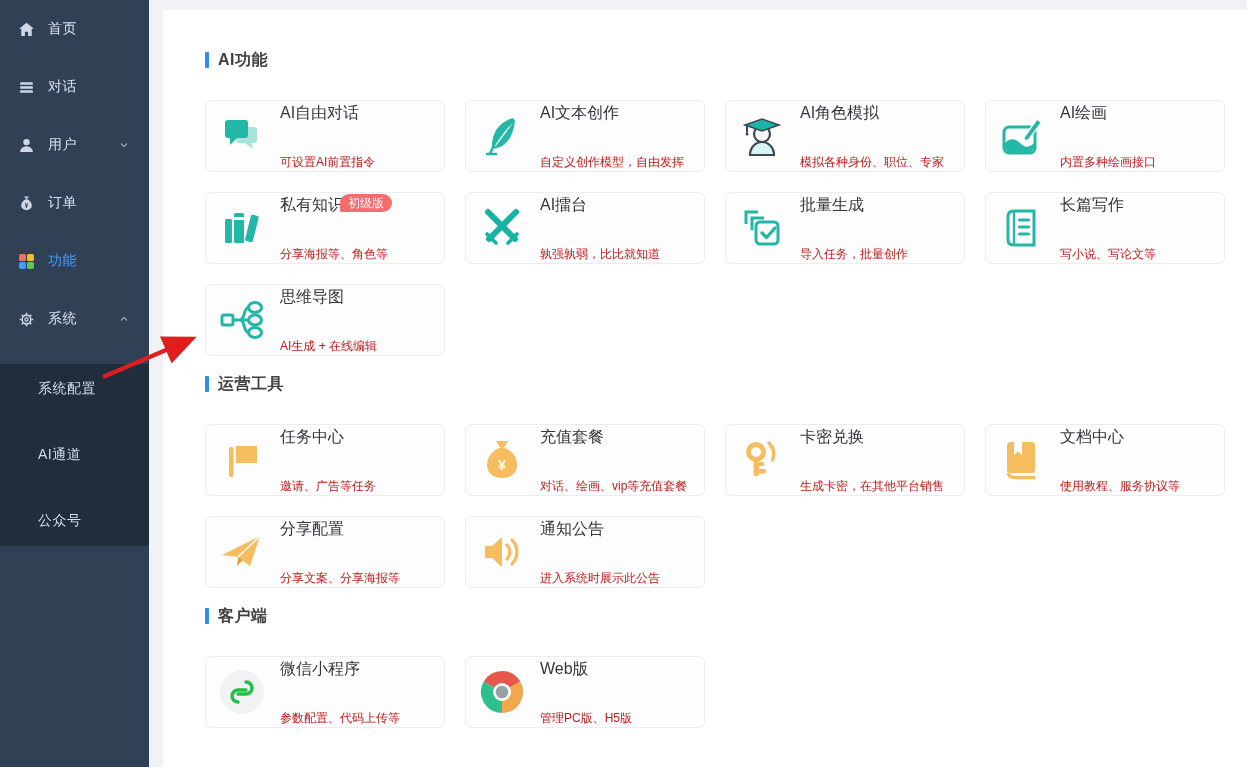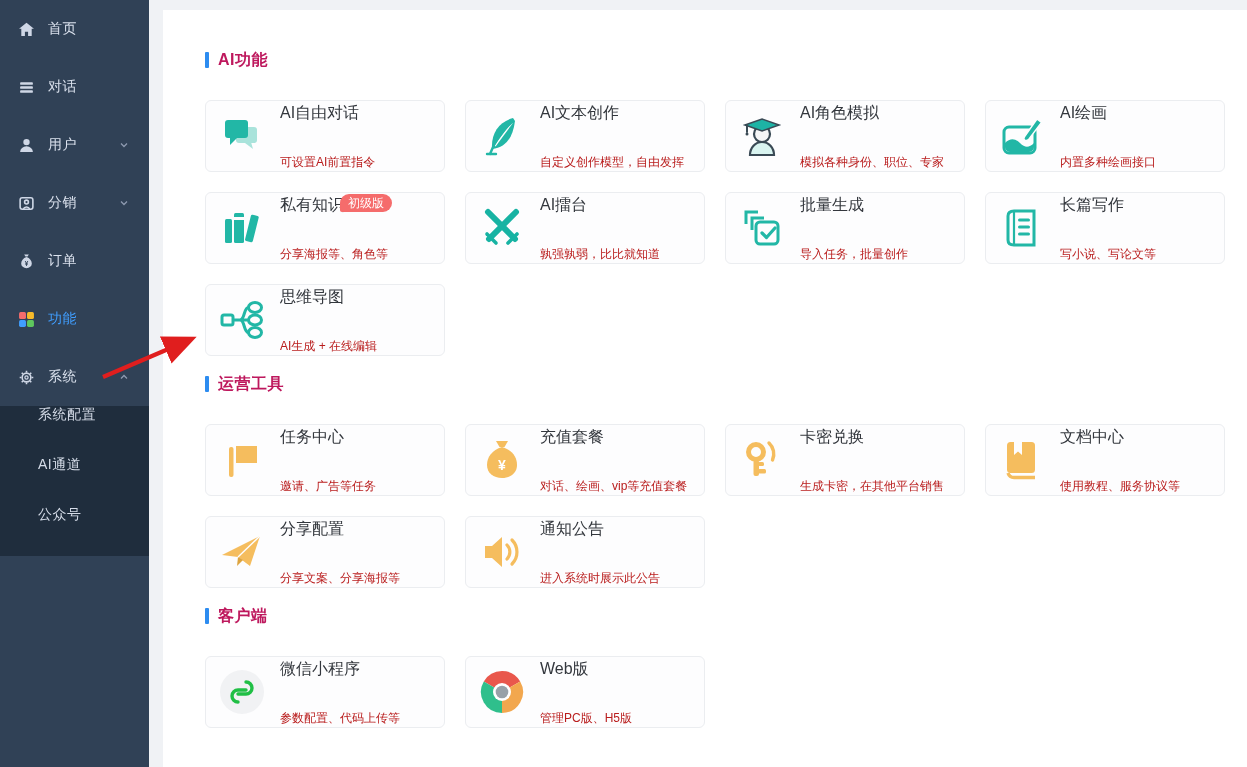--- a/index.html
+++ b/index.html
@@ -6,30 +6,30 @@
   .app{position:relative;width:1247px;height:767px;overflow:hidden;background:#f0f2f5;}
 
   
   .sidebar{position:absolute;left:0;top:0;width:149px;height:767px;background:#304156;box-sizing:border-box;}
   .nav-item{height:58px;display:flex;align-items:center;padding:0 0 0 18px;cursor:pointer;position:relative;color:#dbe2ee;font-size:14px;}
   .nav-item .nav-icon{width:17px;height:17px;display:inline-flex;align-items:center;justify-content:center;flex:0 0 17px;}
   .nav-item .nav-label{margin-left:13px;letter-spacing:.5px;}
   .nav-item.active{color:#409eff;}
   .chev{position:absolute;right:20px;top:50%;transform:translateY(-50%);display:inline-flex;}
   .submenu{background:#1f2d3d;}
-  .sub-item{height:50px;display:flex;padding-left:38px;color:#d5dce8;font-size:14px;cursor:pointer;letter-spacing:.5px;}
+  .sub-item{height:50px;display:flex;align-items:center;padding-left:38px;color:#d5dce8;font-size:14px;cursor:pointer;letter-spacing:.5px;margin-top:16px;}
 
   
   .main{position:absolute;left:149px;top:0;width:1098px;height:767px;background:#f0f2f5;}
   .panel{position:absolute;left:14px;top:10px;width:1084px;height:757px;background:#ffffff;box-sizing:border-box;padding:42px 20px 0 42px;overflow:hidden;}
 
   .sec-header{display:flex;align-items:center;height:16px;margin-bottom:32px;}
   .sec-header.follow{margin-top:12px;}
   .sec-bar{width:4px;height:16px;background:#2d8cf0;border-radius:1px;margin-right:9px;}
-  .sec-title{font-size:16px;font-weight:bold;color:#be185d;line-height:16px;letter-spacing:.5px;}
+  .sec-title{font-size:16px;font-weight:bold;color:#404040;line-height:16px;letter-spacing:.5px;}
 
   .card-grid{display:flex;flex-wrap:wrap;gap:20px;width:1022px;margin-bottom:20px;}
   .card{position:relative;width:240px;height:72px;background:#fdfdfe;border:1px solid #ebedf0;border-radius:6px;box-sizing:border-box;display:flex;align-items:center;padding:0 12px;cursor:pointer;}
   .card-icon{width:48px;height:48px;display:inline-flex;align-items:center;justify-content:center;flex:0 0 48px;margin-right:14px;}
   .card-text{display:flex;flex-direction:column;min-width:0;gap:12px;}
   .card-title{font-size:16px;color:#33373d;line-height:20px;white-space:nowrap;}
   .card-desc{font-size:12px;color:#b91c1c;line-height:14px;margin-top:20px;white-space:nowrap;}
   .badge{position:absolute;left:134px;top:1px;height:18px;line-height:18px;padding:0 8px;background:#f56c6c;color:#fff;font-size:12px;border-radius:10px;border-bottom-left-radius:2px;white-space:nowrap;}
 
   .red-arrow{position:absolute;left:95px;top:330px;pointer-events:none;z-index:50;}
@@ -73,37 +73,20 @@
           </svg>
       </span>
       <span class="nav-label">用户</span>
       <span class="chev">
         <svg width="10" height="10" viewBox="0 0 10 10">
             <path d="M2 3.5 L5 6.5 L8 3.5" fill="none" stroke="#8e9ab0" stroke-width="1.3"></path>
           </svg>
       </span>
     </div>
 
-    <div class="nav-item">
-      <span class="nav-icon">
-        <svg width="17" height="17" viewBox="0 0 16 16">
-            <g fill="none" stroke="#cfd7e6" stroke-width="1.5">
-              <rect x="2" y="2.6" width="12" height="10.8" rx="2"></rect>
-              <circle cx="8" cy="6.6" r="1.8"></circle>
-              <path d="M5 13.2 a3.2 3 0 0 1 6 0"></path>
-            </g>
-          </svg>
-      </span>
-      <span class="nav-label">分销</span>
-      <span class="chev">
-        <svg width="10" height="10" viewBox="0 0 10 10">
-            <path d="M2 3.5 L5 6.5 L8 3.5" fill="none" stroke="#8e9ab0" stroke-width="1.3"></path>
-          </svg>
-      </span>
-    </div>
 
     <div class="nav-item">
       <span class="nav-icon">
         <svg width="17" height="17" viewBox="0 0 16 16">
             <g fill="#cfd7e6">
               <path d="M5.8 1.4 h4.4 l-1.2 2 h-2 z"></path>
               <path d="M8 3.8 C 4.8 4.9 3 7.3 3 9.8 a5 4.6 0 0 0 10 0 c0-2.5-1.8-4.9-5-6z"></path>
             </g>
             <text x="8" y="12" text-anchor="middle" font-size="6" fill="#304156" font-weight="bold">¥</text>
           </svg>

